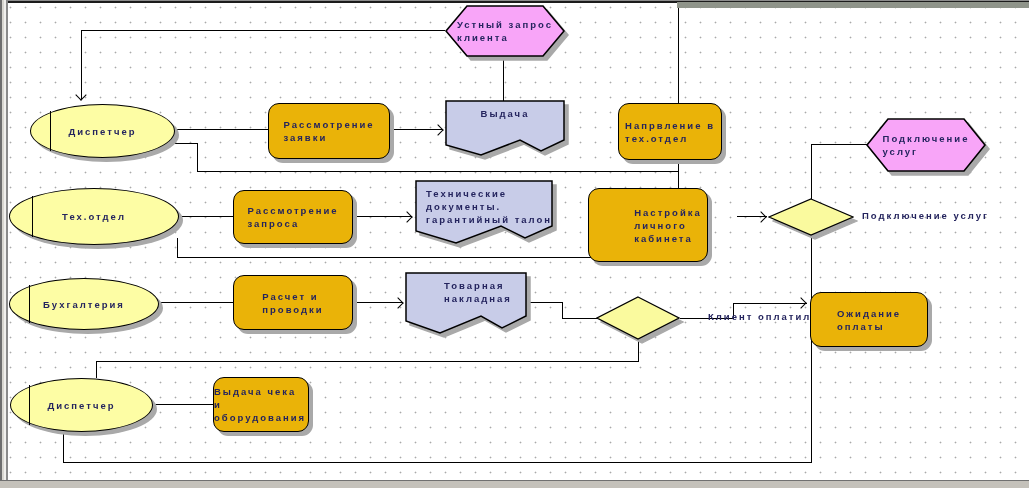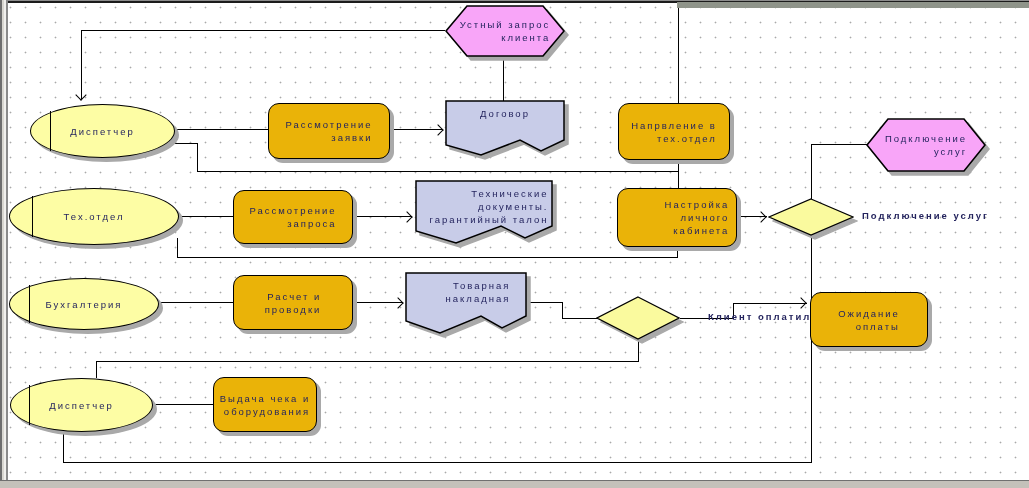--- a/index.html
+++ b/index.html
@@ -11,22 +11,22 @@
     background-size:15px 15px;background-position:3px 0;}
   
   .line{position:absolute;background:#000;}
   .hl{height:1px;} .vl{width:1px;}
   
   .ar{position:absolute;width:7px;height:7px;border-right:1.3px solid #000;border-bottom:1.3px solid #000;background:transparent;}
   .ar.right{transform:rotate(-45deg);}
   .ar.down{transform:rotate(45deg);}
   
   .node{position:absolute;box-sizing:border-box;}
-  .lbl{font-weight:normal;font-size:9.5px;letter-spacing:2px;line-height:13px;color:#24245e;
-       white-space:pre-line;text-align:right;}
+  .lbl{font-weight:bold;font-size:9.5px;letter-spacing:2px;line-height:13px;color:#24245e;
+       white-space:pre-line;text-align:left;}
   .func{background:#eab308;border:1.7px solid #000;border-radius:11px;
         box-shadow:4px 4px 0 #a9a9a9;display:flex;align-items:center;justify-content:center;}
   .org{background:#fdfda4;border:1.2px solid #000;border-radius:50%;
        box-shadow:4px 4px 0 #a9a9a9;display:flex;align-items:center;justify-content:center;}
   .orgbar{position:absolute;left:13%;top:12%;bottom:12%;width:1px;background:#000;}
   .svgnode svg{position:absolute;left:0;top:0;filter:drop-shadow(4px 4px 0 #a9a9a9);}
   .svgnode .lbl{position:absolute;inset:0;display:flex;align-items:center;justify-content:center;}
   .doc .lbl{align-items:flex-start;padding-top:7px;}
   .freelabel{position:absolute;font-weight:bold;font-size:9.5px;letter-spacing:2px;
              color:#24245e;white-space:pre;}
@@ -101,24 +101,24 @@
 
   <div class="node func" style="left:268px;top:103px;width:122px;height:56px;">
     <div class="lbl">Рассмотрение
 заявки</div>
   </div>
 
   <div class="node svgnode doc" style="left:445px;top:100px;width:120px;height:58px;">
     <svg width="120" height="58">
       <path d="M1,1 L119,1 L119,40 L96,51 L75,40 L36,55 L1,45 Z" fill="#c8cce8" stroke="#000" stroke-width="1.5"></path>
     </svg>
-    <div class="lbl">Договор</div>
-  </div>
-
-  <div class="node func" style="left:618px;top:103px;width:112px;height:57px;">
+    <div class="lbl">Выдача</div>
+  </div>
+
+  <div class="node func" style="left:618px;top:103px;width:104px;height:57px;">
     <div class="lbl">Напрвление в
 тех.отдел</div>
   </div>
 
   <div class="node svgnode" style="left:866px;top:118px;width:120px;height:54px;">
     <svg width="120" height="54">
       <polygon points="1,27 22,1 98,1 119,27 98,53 22,53" fill="#f8a5f8" stroke="#000" stroke-width="1.6"></polygon>
     </svg>
     <div class="lbl">Подключение
 услуг</div>
@@ -136,21 +136,21 @@
 
   <div class="node svgnode doc" style="left:415px;top:180px;width:148px;height:66px;">
     <svg width="138" height="66">
       <path d="M1,1 L137,1 L137,46 L110,58 L86,46 L41,63 L1,51 Z" fill="#c8cce8" stroke="#000" stroke-width="1.5"></path>
     </svg>
     <div class="lbl">Технические
 документы.
 гарантийный талон</div>
   </div>
 
-  <div class="node func" style="left:617px;top:188px;width:120px;height:59px;padding-left:40px;">
+  <div class="node func" style="left:588px;top:188px;width:120px;height:74px;padding-left:40px;">
     <div class="lbl">Настройка
 личного
 кабинета</div>
   </div>
 
   <div class="node svgnode" style="left:768px;top:198px;width:86px;height:38px;">
     <svg width="86" height="38">
       <polygon points="43,1 85,19 43,37 1,19" fill="#fafa9e" stroke="#000" stroke-width="1.2"></polygon>
     </svg>
   </div>
@@ -184,21 +184,21 @@
   <div class="node func" style="left:810px;top:292px;width:118px;height:55px;">
     <div class="lbl">Ожидание
 оплаты</div>
   </div>
 
   <div class="node org" style="left:10px;top:378px;width:143px;height:54px;">
     <i class="orgbar"></i>
     <div class="lbl">Диспетчер</div>
   </div>
 
-  <div class="node func" style="left:213px;top:377px;width:104px;height:55px;">
+  <div class="node func" style="left:213px;top:377px;width:96px;height:55px;">
     <div class="lbl">Выдача чека и
 оборудования</div>
   </div>
 
   <div id="frame-top"></div>
   <div id="frame-top-right"></div>
   <div id="frame-left"></div>
   <div id="frame-bottom"></div>
 </div>
 

